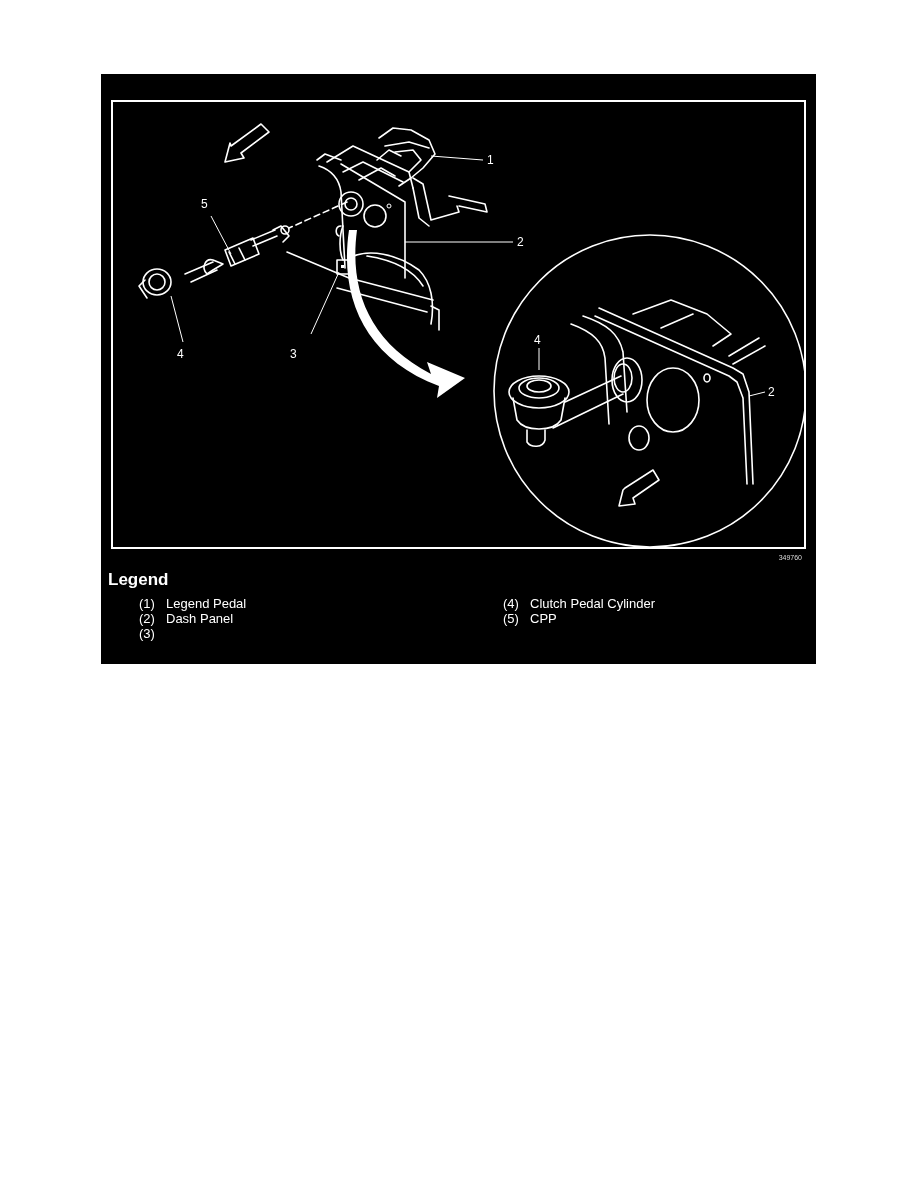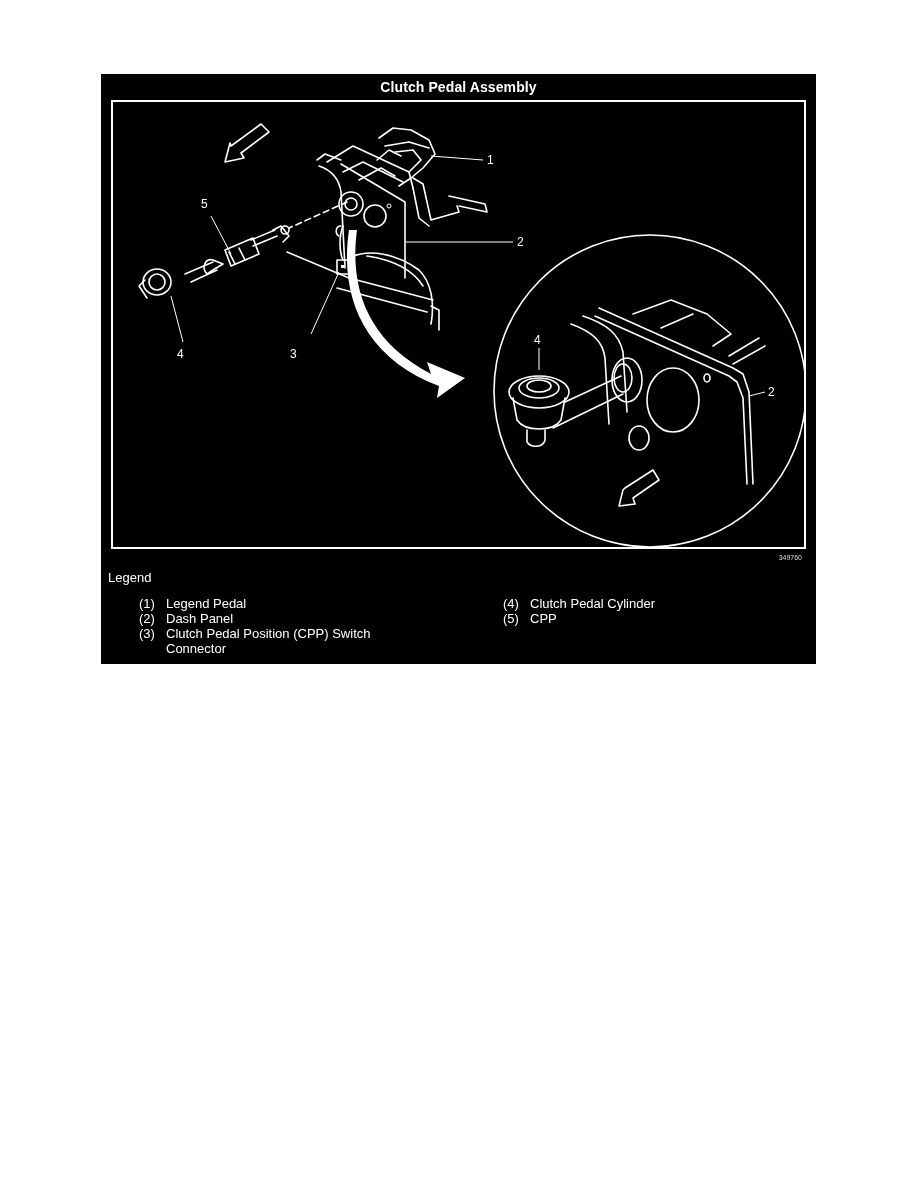--- a/index.html
+++ b/index.html
@@ -15,38 +15,37 @@
     }
     .diagram-frame {
       position: absolute; left: 10px; top: 26px; width: 695px; height: 449px;
       border: 2px solid #ffffff; box-sizing: border-box;
     }
     .diagram-svg { position: absolute; left: 0; top: 0; width: 691px; height: 445px; }
     .figure-number {
       position: absolute; right: 14px; top: 480px; font-size: 7px; color: #dddddd;
     }
     .legend-heading {
-      position: absolute; left: 7px; top: 496px; font-weight: normal; font-size: 13px;
+      position: absolute; left: 7px; top: 496px; font-weight: bold; font-size: 17px;
     }
     .legend-col { position: absolute; top: 522px; font-size: 13px; line-height: 15px; }
     .legend-col.left { left: 38px; }
     .legend-col.right { left: 402px; }
     .legend-item { display: flex; }
     .legend-num { width: 27px; flex: none; }
     .legend-text { width: 220px; }
     .callout { fill: #ffffff; font-family: "Liberation Sans", sans-serif; font-size: 12px; }
     .ln { stroke: #ffffff; fill: none; stroke-width: 1.6; stroke-linejoin: round; stroke-linecap: round; }
     .ln-thin { stroke: #ffffff; fill: none; stroke-width: 1; }
     .fill-w { fill: #ffffff; stroke: none; }
   </style>
 </head>
 <body>
 
 <div class="figure-panel">
-  <div class="figure-title">Clutch Pedal Assembly</div>
 
   <div class="diagram-frame">
     <svg class="diagram-svg" viewBox="0 0 691 445">
 
       <g>
         <path class="ln" d="M118 44 L148 22 L156 30 L128 51 L131 56 L112 60 L117 41 Z"></path>
       </g>
 
       <g>
         <path class="ln" d="M204 58 L212 52 L228 58"></path>
@@ -164,21 +163,20 @@
     <div class="legend-item">
       <span class="legend-num">(1)</span>
       <span class="legend-text">Legend Pedal</span>
     </div>
     <div class="legend-item">
       <span class="legend-num">(2)</span>
       <span class="legend-text">Dash Panel</span>
     </div>
     <div class="legend-item">
       <span class="legend-num">(3)</span>
-      <span class="legend-text">Clutch Pedal Position (CPP) Switch Connector</span>
     </div>
   </div>
 
   <div class="legend-col right">
     <div class="legend-item">
       <span class="legend-num">(4)</span>
       <span class="legend-text">Clutch Pedal Cylinder</span>
     </div>
     <div class="legend-item">
       <span class="legend-num">(5)</span>

